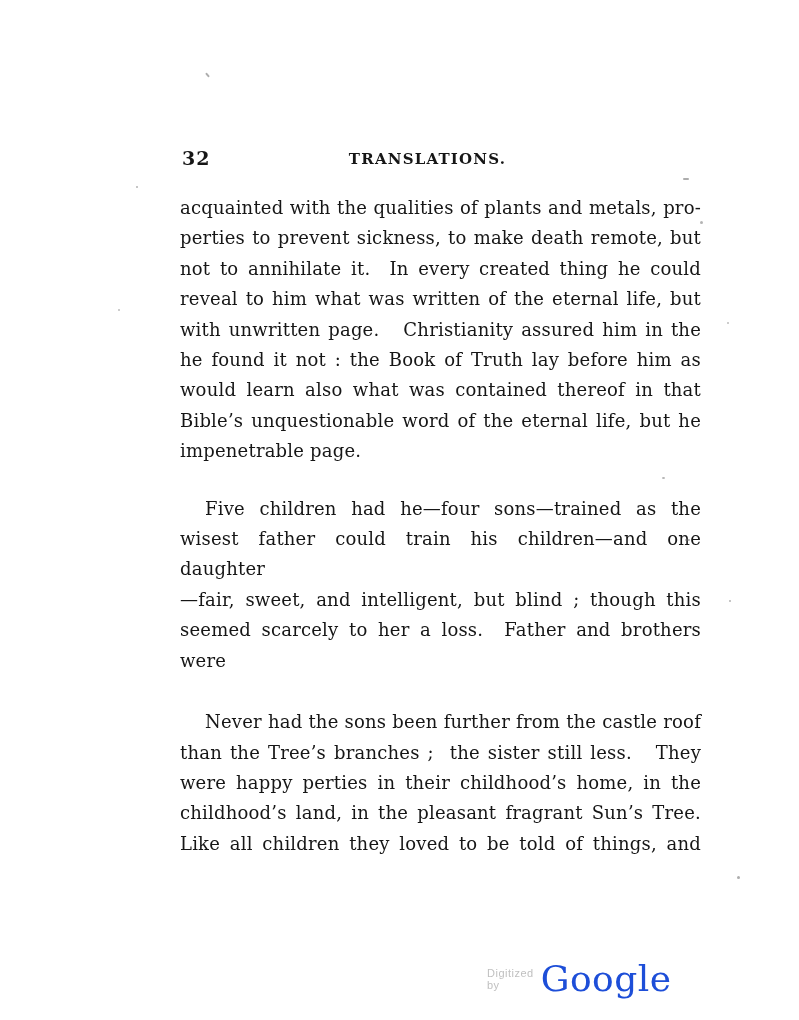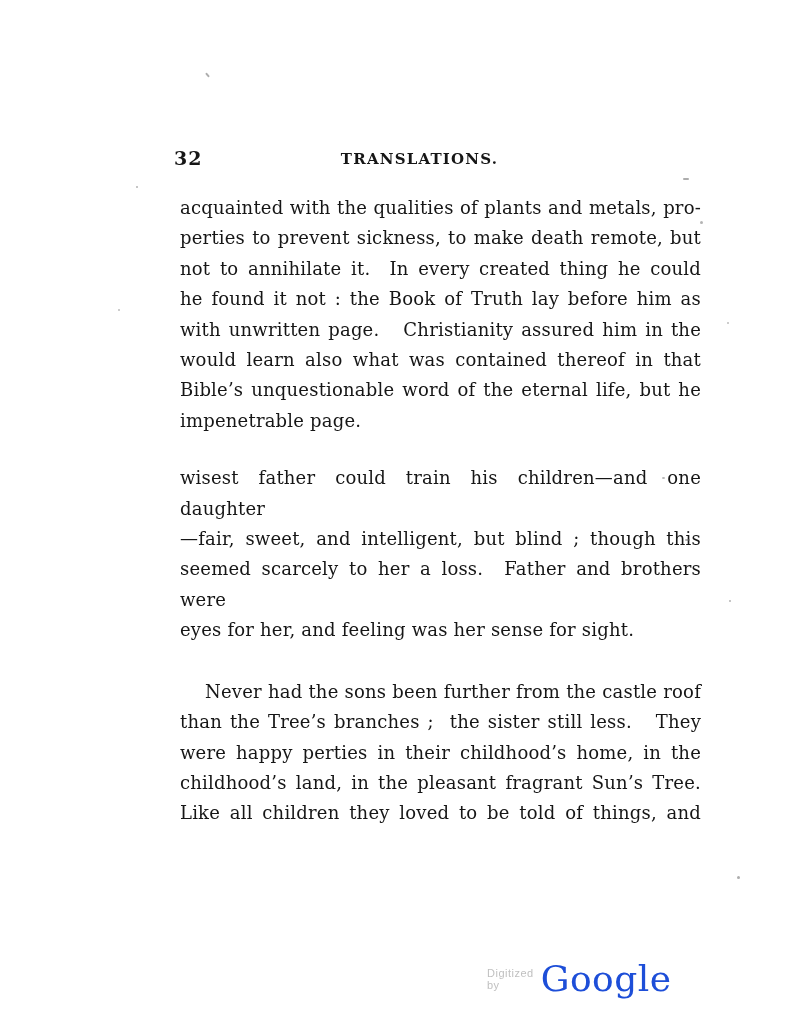--- a/index.html
+++ b/index.html
@@ -12,21 +12,21 @@
     width: 799px;
     height: 1020px;
     background: #ffffff;
     overflow: hidden;
     font-family: "DejaVu Serif", "Liberation Serif", serif;
     color: #161616;
   }
   .running-header {
     position: absolute;
     top: 147px;
-    left: 172px;
+    left: 180px;
     width: 521px;
     height: 26px;
   }
   .page-number {
     position: absolute;
     left: 2px;
     top: 0;
     font-size: 19px;
     font-weight: bold;
     letter-spacing: 1px;
@@ -97,31 +97,32 @@
   <div class="running-header">
     <span class="page-number">32</span>
     <span class="running-title">TRANSLATIONS.</span>
   </div>
 
   <div class="text-block">
       <div class="para" style="margin-top: 0px;">
         <div class="line just">acquainted with the qualities of plants and metals, pro-</div>
         <div class="line just">perties to prevent sickness, to make death remote, but</div>
         <div class="line just">not to annihilate it.  In every created thing he could</div>
+        <div class="line just">reveal to him what was written of the eternal life, but</div>
+        <div class="line just">with unwritten page.   Christianity assured him in the</div>
         <div class="line just">he found it not : the Book of Truth lay before him as</div>
-        <div class="line just">with unwritten page.   Christianity assured him in the</div>
         <div class="line just">would learn also what was contained thereof in that</div>
         <div class="line just">Bible’s unquestionable word of the eternal life, but he</div>
         <div class="line">impenetrable page.</div>
       </div>
       <div class="para" style="margin-top: 27px;">
+        <div class="line just indent">Five children had he—four sons—trained as the</div>
         <div class="line just">wisest father could train his children—and one daughter</div>
         <div class="line just">—fair, sweet, and intelligent, but blind ; though this</div>
         <div class="line just">seemed scarcely to her a loss.  Father and brothers were</div>
-        <div class="line">eyes for her, and feeling was her sense for sight.</div>
       </div>
       <div class="para" style="margin-top: 31px;">
         <div class="line just indent">Never had the sons been further from the castle roof</div>
         <div class="line just">than the Tree’s branches ;  the sister still less.   They</div>
         <div class="line just">were happy perties in their childhood’s home, in the</div>
         <div class="line just">childhood’s land, in the pleasant fragrant Sun’s Tree.</div>
         <div class="line just">Like all children they loved to be told of things, and</div>
       </div>
     </div>
 

